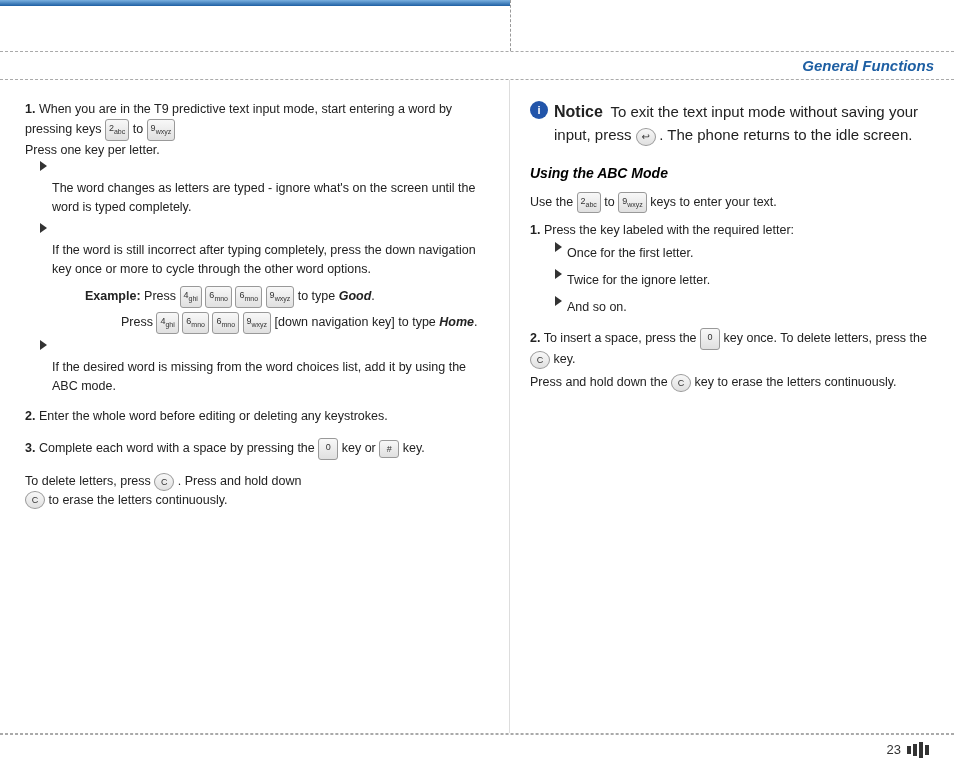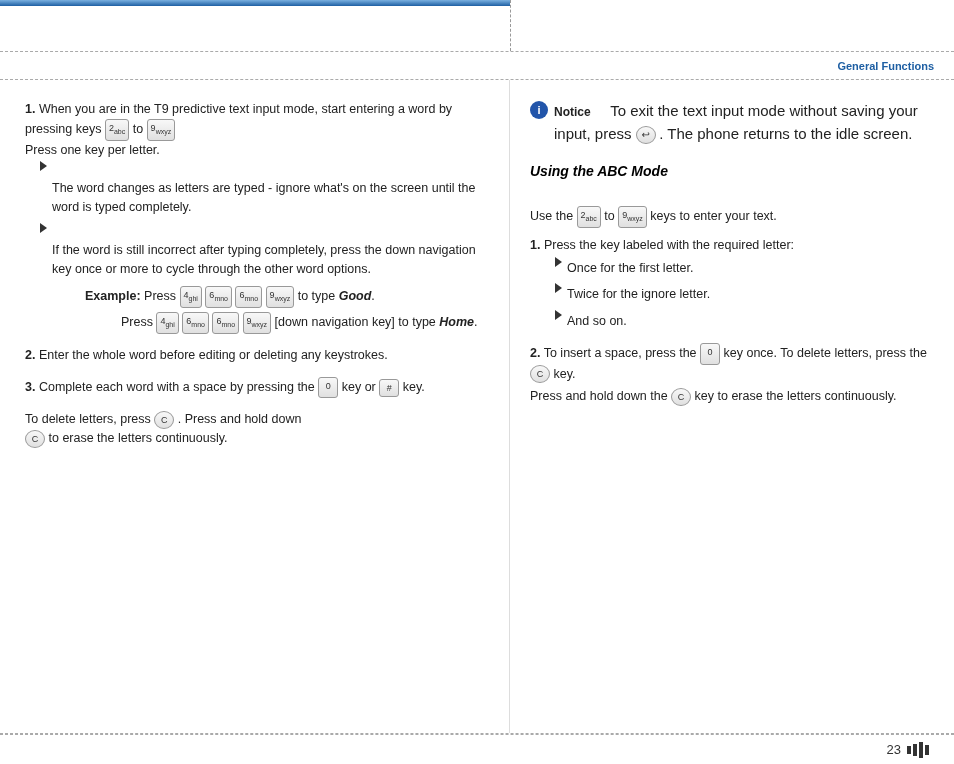--- a/index.html
+++ b/index.html
@@ -54,22 +54,23 @@
       height: 28px;
       border-bottom: 1px dashed #aaa;
       display: flex;
       align-items: center;
       justify-content: flex-end;
       padding-right: 20px;
     }
 
     .section-title {
       color: #1e5fa3;
-      font-size: 11px;
-      font-weight: bold;
+      font-size: 15px;
+      font-weight: bold;
+      font-style: italic;
     }
 
     
     .main-content {
       flex: 1;
       display: flex;
       border-bottom: 1px dashed #aaa;
     }
 
     .left-column {
@@ -170,35 +171,35 @@
       color: white;
       font-size: 11px;
       font-weight: bold;
       flex-shrink: 0;
       margin-top: 1px;
     }
 
     .notice-label {
       font-weight: bold;
       color: #222;
-      font-size: 12px;
-      margin-right: 16px;
+      font-size: 16px;
+      margin-right: 4px;
     }
 
     .notice-text {
       font-size: 15px;
       line-height: 1.5;
     }
 
     
     .abc-section-title {
       font-style: italic;
       font-weight: bold;
       font-size: 14px;
-      margin-bottom: 24px;
+      margin-bottom: 8px;
       color: #000;
     }
 
     .abc-intro {
       margin-bottom: 10px;
     }
 
     
     .footer {
       height: 30px;
@@ -299,20 +300,24 @@
             <span>Press </span>
             <span class="key-icon">4<sub style="font-size:7px">ghi</sub></span>
             <span class="key-icon">6<sub style="font-size:7px">mno</sub></span>
             <span class="key-icon">6<sub style="font-size:7px">mno</sub></span>
             <span class="key-icon">9<sub style="font-size:7px">wxyz</sub></span>
             <span> [down<br style="display:none"> navigation key] to type </span>
             <span class="italic-bold">Home</span><span>.</span>
           </p>
         </div>
 
+        <div class="bullet-item">
+          <span class="bullet-arrow"></span>
+          <span class="bullet-item-content">If the desired word is missing from the word choices list, add it by using the ABC mode.</span>
+        </div>
       </div>
 
       <div class="numbered-item mb-12">
         <p>
           <span class="number-prefix">2.</span>
           <span> Enter the whole word before editing or deleting any keystrokes.</span>
         </p>
       </div>
 
       <div class="numbered-item mb-12">

